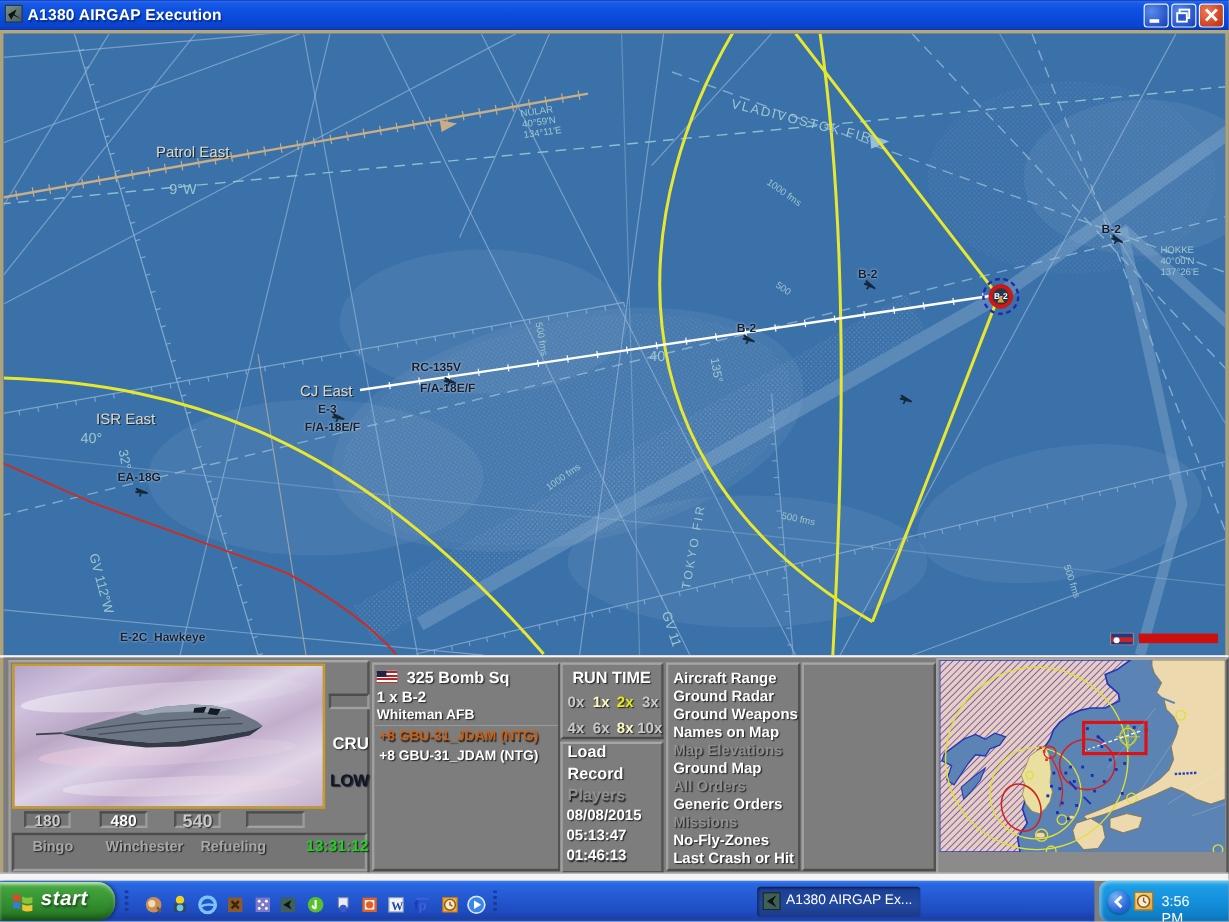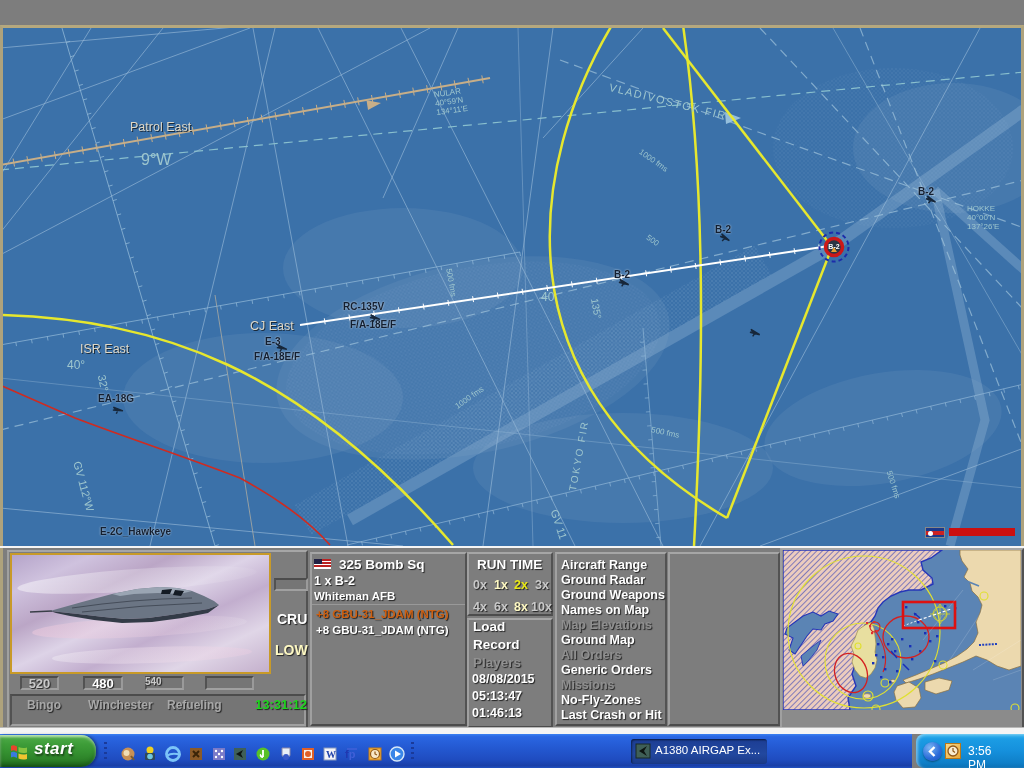--- a/index.html
+++ b/index.html
@@ -21,20 +21,36 @@
 
 .mlab{position:absolute;color:#ded8c8;font-size:12.5px;text-shadow:1px 1px 0 #1a2a3a;white-space:nowrap}
 .tlab{position:absolute;color:#9ec6ce;white-space:nowrap}
 .tlab2{position:absolute;color:#9ec6ce;font-size:8px;white-space:nowrap;line-height:9px}
 .alab{position:absolute;color:#141f30;font-size:10px;font-weight:bold;white-space:nowrap;text-shadow:0 0 2px rgba(220,230,240,.9)}
 .p3d{position:absolute;background:#7d7d7d;border-top:2px solid #a6a6a6;border-left:2px solid #a0a0a0;border-bottom:2px solid #4c4c4c;border-right:2px solid #525252}
 .p3di{position:absolute;background:#757575;border-top:2px solid #4c4c4c;border-left:2px solid #525252;border-bottom:2px solid #a0a0a0;border-right:2px solid #9a9a9a}
 .gtxt{position:absolute;color:#fff;font-weight:bold;white-space:nowrap;text-shadow:1px 1px 1px #222}
 </style></head><body>
 <div id="screen">
+<div id="titlebar">
+ <div class="ticon"><svg width="15" height="15" viewBox="0 0 17 17">
+          <polygon points="2,8 10,3 8,8 14,12 7,9 5,13" fill="#0d1512"></polygon>
+        </svg></div>
+ <div class="ttext">A1380 AIRGAP Execution</div>
+ <div class="wbtn" id="btnmin"><svg width="19" height="18">
+          <rect x="4" y="12" width="8" height="3" fill="#fff"></rect>
+        </svg></div>
+ <div class="wbtn" id="btnmax"><svg width="19" height="18">
+          <rect x="6" y="4" width="8" height="7" fill="none" stroke="#fff" stroke-width="1.6"></rect>
+          <rect x="4" y="7" width="8" height="7" fill="#2855c8" stroke="#fff" stroke-width="1.6"></rect>
+        </svg></div>
+ <div class="wbtn" id="btnclose"><svg width="19" height="18">
+          <path d="M5 4 L14 13 M14 4 L5 13" stroke="#fff" stroke-width="2.4"></path>
+        </svg></div>
+</div>
 <div id="gframe"></div>
 <div id="map">
       <svg width="1018" height="518" viewBox="0 0 1018 518" style="position:absolute;left:0;top:0">
         <defs>
           <pattern id="stip" width="4" height="4" patternUnits="userSpaceOnUse">
             <rect width="4" height="4" fill="none"></rect>
             <circle cx="1" cy="1" r="0.7" fill="rgba(200,222,240,0.55)"></circle>
             <circle cx="3" cy="3" r="0.7" fill="rgba(200,222,240,0.4)"></circle>
           </pattern>
         </defs>
@@ -122,21 +138,21 @@
           <path d="M321.7 293.3 L322.2 296.3 M346.5 289.6 L346.9 292.6 M371.2 285.9 L371.6 288.9 M395.9 282.2 L396.3 285.2 M420.6 278.5 L421.1 281.5 M445.4 274.8 L445.8 277.8 M470.1 271.2 L470.5 274.1 M494.8 267.5 L495.2 270.4 M519.5 263.8 L520.0 266.7 M544.3 260.1 L544.7 263.0 M569.0 256.4 L569.4 259.3 M593.7 252.7 L594.2 255.7 M618.4 249.0 L618.9 252.0 M643.2 245.3 L643.6 248.3 M667.9 241.6 L668.3 244.6 M692.6 237.9 L693.1 240.9 M717.3 234.2 L717.8 237.2 M742.1 230.5 L742.5 233.5 M766.8 226.8 L767.2 229.8 M791.5 223.1 L792.0 226.1 M816.2 219.5 L816.7 222.4 M321.7 293.3 L321.3 290.3 M346.5 289.6 L346.0 286.6 M371.2 285.9 L370.7 283.0 M395.9 282.2 L395.5 279.3 M420.6 278.5 L420.2 275.6 M445.4 274.8 L444.9 271.9 M470.1 271.2 L469.6 268.2 M494.8 267.5 L494.4 264.5 M519.5 263.8 L519.1 260.8 M544.3 260.1 L543.8 257.1 M569.0 256.4 L568.5 253.4 M593.7 252.7 L593.3 249.7 M618.4 249.0 L618.0 246.0 M643.2 245.3 L642.7 242.3 M667.9 241.6 L667.4 238.6 M692.6 237.9 L692.2 235.0 M717.3 234.2 L716.9 231.3 M742.1 230.5 L741.6 227.6 M766.8 226.8 L766.3 223.9 M791.5 223.1 L791.1 220.2 M816.2 219.5 L815.8 216.5"></path>
         </g>
         <circle cx="831" cy="219" r="14.5" fill="none" stroke="#1c2caa" stroke-width="2" stroke-dasharray="4 3"></circle>
         <circle cx="831" cy="219" r="8.5" fill="#2a3545" stroke="#cc1818" stroke-width="3.5"></circle>
         <polygon points="828,224 834,224 831,219" fill="#e8a030"></polygon>
         <text x="831" y="221" font-size="7" font-weight="bold" fill="#ffffff" text-anchor="middle">B-2</text>
       </svg>
       <div class="mlab" style="left:127px;top:92px;">Patrol East</div>
       <div class="mlab" style="left:77px;top:314px;">ISR East</div>
       <div class="mlab" style="left:247px;top:291px;">CJ East</div>
-      <div class="tlab" style="left:138px;top:123px;font-size:16px">9°W</div>
+      <div class="tlab" style="left:138px;top:123px;font-size:12px">9°W</div>
       <div class="tlab" style="left:64px;top:330px;font-size:12px">40°</div>
       <div class="tlab" style="left:92px;top:349px;font-size:11px;transform:rotate(78deg)">32°</div>
       <div class="tlab" style="left:80px;top:432px;font-size:11px;transform:rotate(75deg);transform-origin:0 0">GV 112°W</div>
       <div class="tlab" style="left:557px;top:480px;font-size:11px;transform:rotate(72deg);transform-origin:0 0">GV 11</div>
       <div class="tlab" style="left:608px;top:53px;font-size:11px;transform:rotate(14deg);transform-origin:0 0;letter-spacing:1.5px">VLADIVOSTOK FIR</div>
       <div class="tlab" style="left:564px;top:462px;font-size:10px;transform:rotate(-80deg);transform-origin:0 0;letter-spacing:2px">TOKYO FIR</div>
       <div class="tlab2" style="left:432px;top:60px;transform:rotate(-8deg)">NULAR<br>40°59'N<br>134°11'E</div>
       <div class="tlab2" style="left:964px;top:176px;">HOKKE<br>40°00'N<br>137°26'E</div>
       <div class="tlab2" style="left:634px;top:128px;transform:rotate(35deg)">1000 fms</div>
       <div class="tlab2" style="left:643px;top:208px;transform:rotate(35deg)">500</div>
@@ -197,27 +213,27 @@
 <polygon points="38,56 70,47 100,39 125,34 148,32 165,33 180,36 192,41 202,46 207,50 196,54 178,57 158,60 136,63 114,64 92,62 66,59 48,57" fill="#6b7584"></polygon>
 <polygon points="38,56 66,59 92,62 114,64 136,63 158,60 178,57 196,54 207,50 196,58 170,63 140,67 110,68 82,65 58,61 44,58" fill="#333b47"></polygon>
 <polygon points="100,39 125,34 148,32 165,33 180,36 168,39 146,38 122,39 108,41" fill="#9aa5b3"></polygon>
 <polygon points="150,35 160,34 158,39 149,39" fill="#141b24"></polygon>
 <polygon points="163,35 172,36 169,41 161,40" fill="#141b24"></polygon>
 <path d="M60 53 Q120 44 180 43 M70 57 Q130 50 190 48" stroke="rgba(30,36,46,0.5)" stroke-width="1" fill="none"></path>
 </svg>
       </div>
       <div class="p3di" style="left:271px;top:30px;width:34px;height:13px"></div>
       <div class="gtxt" style="left:274px;top:63px;font-size:14px">CRU</div>
-      <div class="gtxt" style="left:272px;top:94px;font-size:14px;color:#fef9c3">LOW</div>
+      <div class="gtxt" style="left:272px;top:94px;font-size:14px;color:#0f172a">LOW</div>
       <div class="p3di" style="left:17px;top:128px;width:39px;height:14px"></div>
-      <div class="gtxt" style="left:17px;top:128px;width:39px;text-align:center;font-size:13px;color:#c9c9c9">520</div>
+      <div class="gtxt" style="left:17px;top:128px;width:39px;text-align:center;font-size:13px;color:#c9c9c9">180</div>
       <div class="p3di" style="left:80px;top:128px;width:40px;height:14px"></div>
       <div class="gtxt" style="left:80px;top:128px;width:40px;text-align:center;font-size:13px;color:#ffffff">480</div>
       <div class="p3di" style="left:142px;top:128px;width:39px;height:14px"></div>
-      <div class="gtxt" style="left:142px;top:128px;width:39px;font-size:10px;color:#c9c9c9">540</div>
+      <div class="gtxt" style="left:142px;top:128px;width:39px;text-align:center;font-size:15px;color:#c9c9c9">540</div>
       <div class="p3di" style="left:202px;top:128px;width:49px;height:14px"></div>
       <div class="p3di" style="left:7px;top:146px;width:296px;height:32px"></div>
       <div class="gtxt" style="left:24px;top:150px;color:#a8a8a8;font-size:12px">Bingo</div>
       <div class="gtxt" style="left:85px;top:150px;color:#a8a8a8;font-size:12px">Winchester</div>
       <div class="gtxt" style="left:164px;top:150px;color:#a8a8a8;font-size:12px">Refueling</div>
       <div class="gtxt" style="left:252px;top:149px;color:#1fd41f;font-size:13px">13:31:12</div>
       <div class="p3d" style="left:307px;top:4px;width:157px;height:174px"></div>
       <div style="position:absolute;left:311px;top:11px;width:17px;height:10px;background:repeating-linear-gradient(180deg,#b22 0 1.6px,#fff 1.6px 3.2px)">
 <div style="position:absolute;left:0;top:0;width:8px;height:5px;background:#224;"></div>
       </div>

